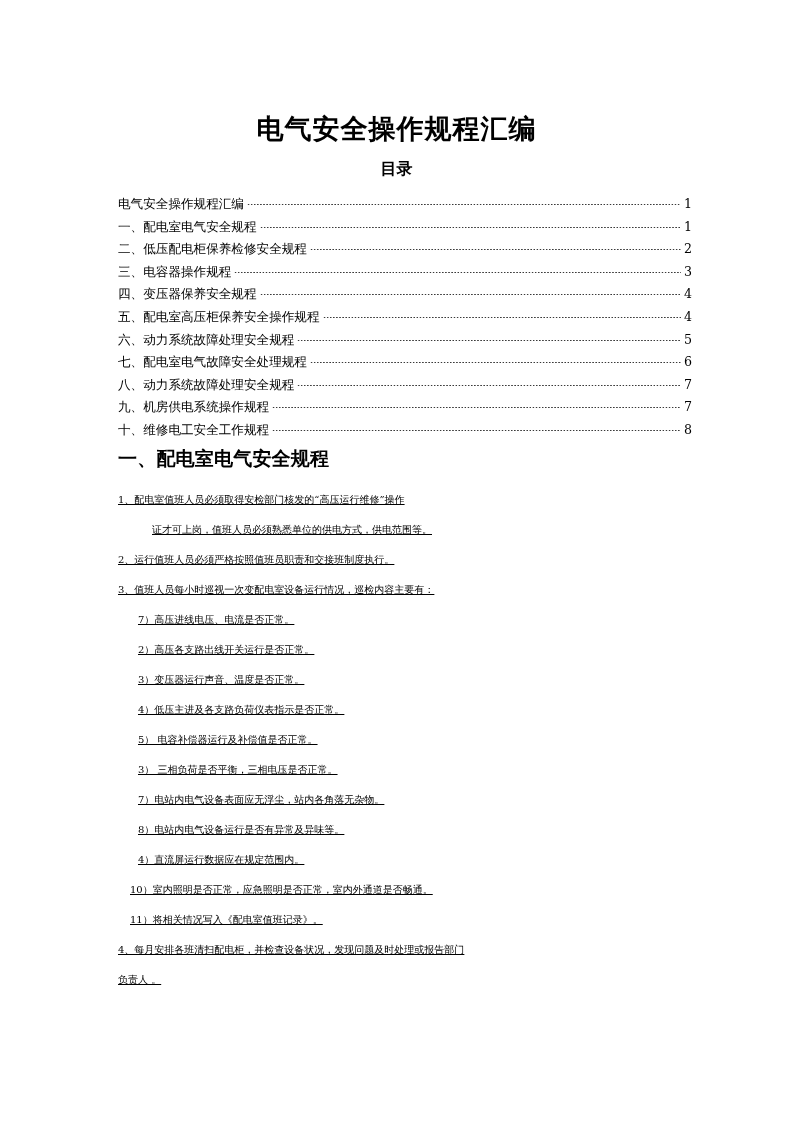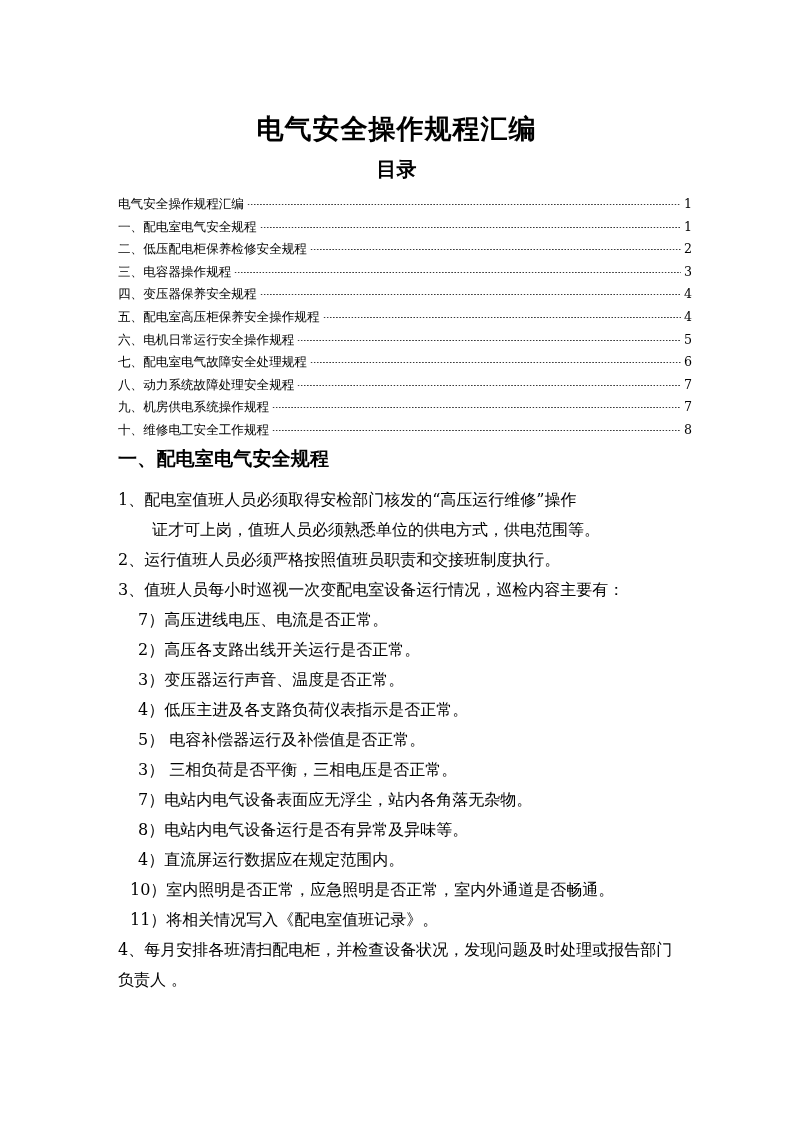--- a/index.html
+++ b/index.html
@@ -35,21 +35,21 @@
     letter-spacing: 1px;
     line-height: 34px;
     font-family: "DejaVu Serif", "Liberation Serif", serif;
   }
   .toc-title {
     position: absolute;
     left: 0;
     top: 145px;
     width: 793px;
     text-align: center;
-    font-size: 20px;
+    font-size: 16px;
     font-weight: 700;
     line-height: 24px;
     font-family: "DejaVu Serif", "Liberation Serif", serif;
   }
 
   
   .toc {
     position: absolute;
     left: 118px;
     top: 181px;
@@ -102,26 +102,27 @@
   }
 
   
   .body-block {
     position: absolute;
     left: 118px;
     top: 473px;
     width: 574px;
   }
   .para {
-    font-size: 16px;
+    font-size: 10px;
     line-height: 30px;
     text-align: justify;
     text-justify: inter-ideograph;
     font-family: "DejaVu Serif", "Liberation Serif", serif;
     white-space: pre-wrap;
+    text-decoration: underline;
   }
   .para.lvl1 { text-indent: 0; }
   .para.cont { padding-left: 34px; }
   .para.lvl2 { padding-left: 20px; }
   .para.lvl2-wide { padding-left: 12px; }
 </style>
 </head>
 <body>
 
 <div class="page">
@@ -155,21 +156,21 @@
         <span class="toc-text">四、变压器保养安全规程</span>
         <span class="toc-dots"></span>
         <span class="toc-page">4</span>
       </div>
       <div class="toc-row bold">
         <span class="toc-text">五、配电室高压柜保养安全操作规程</span>
         <span class="toc-dots"></span>
         <span class="toc-page">4</span>
       </div>
       <div class="toc-row">
-        <span class="toc-text">六、电机日常运行安全操作规程</span>
+        <span class="toc-text">六、动力系统故障处理安全规程</span>
         <span class="toc-dots"></span>
         <span class="toc-page">5</span>
       </div>
       <div class="toc-row">
         <span class="toc-text">七、配电室电气故障安全处理规程</span>
         <span class="toc-dots"></span>
         <span class="toc-page">6</span>
       </div>
       <div class="toc-row">
         <span class="toc-text">八、动力系统故障处理安全规程</span>

